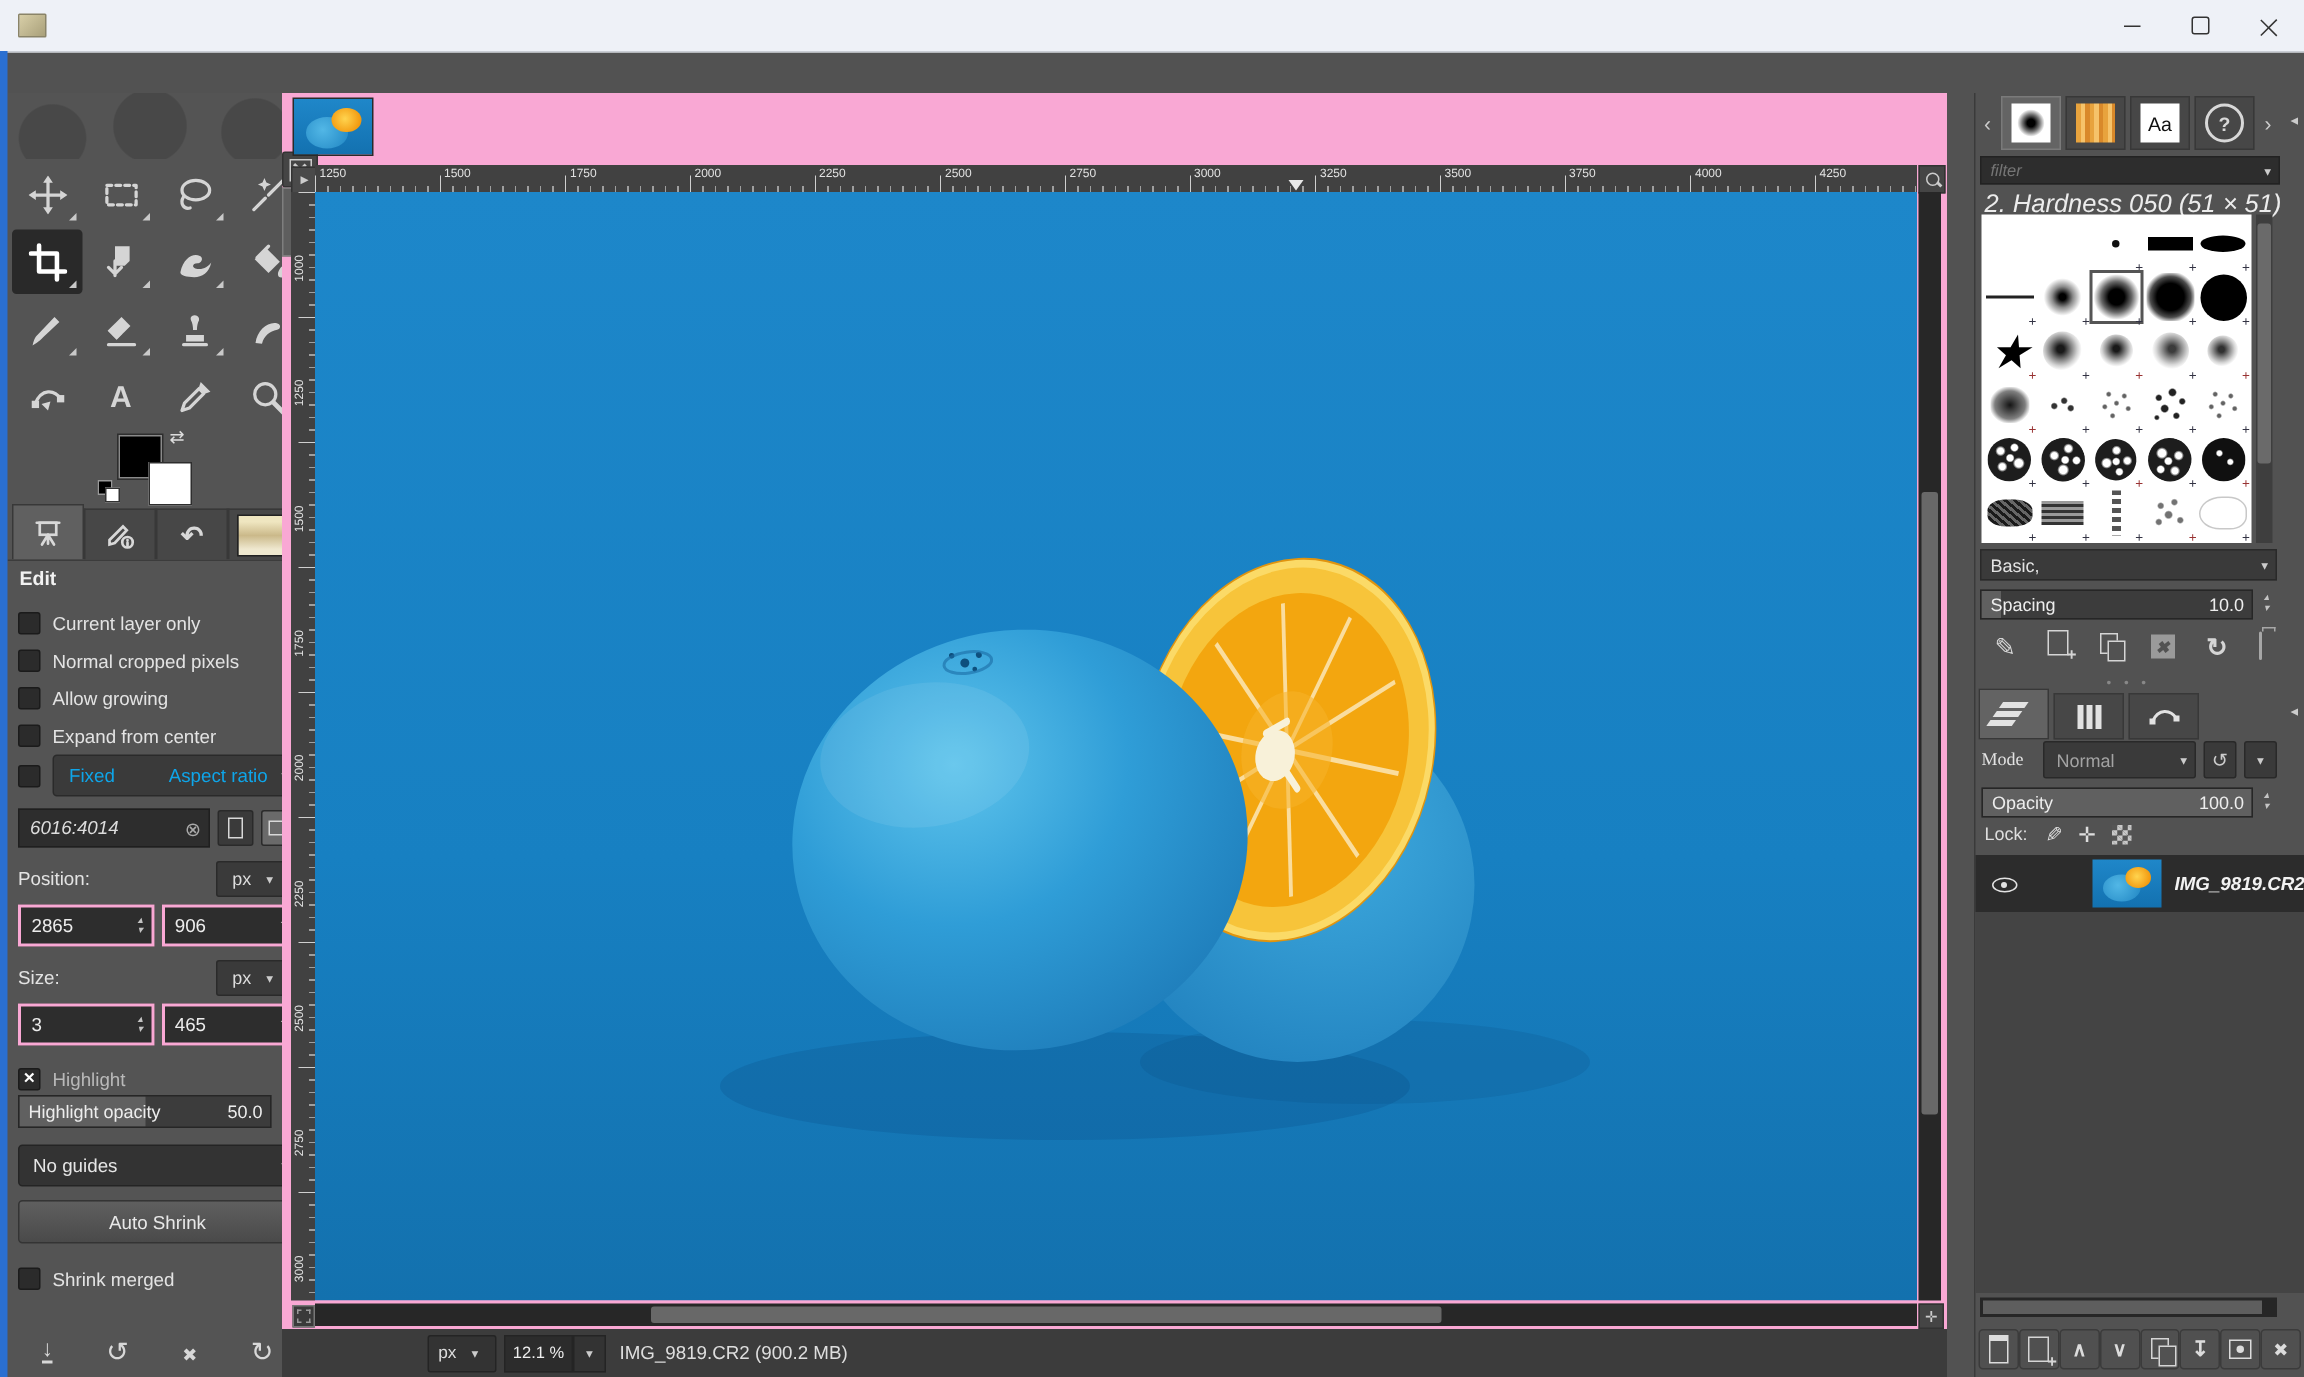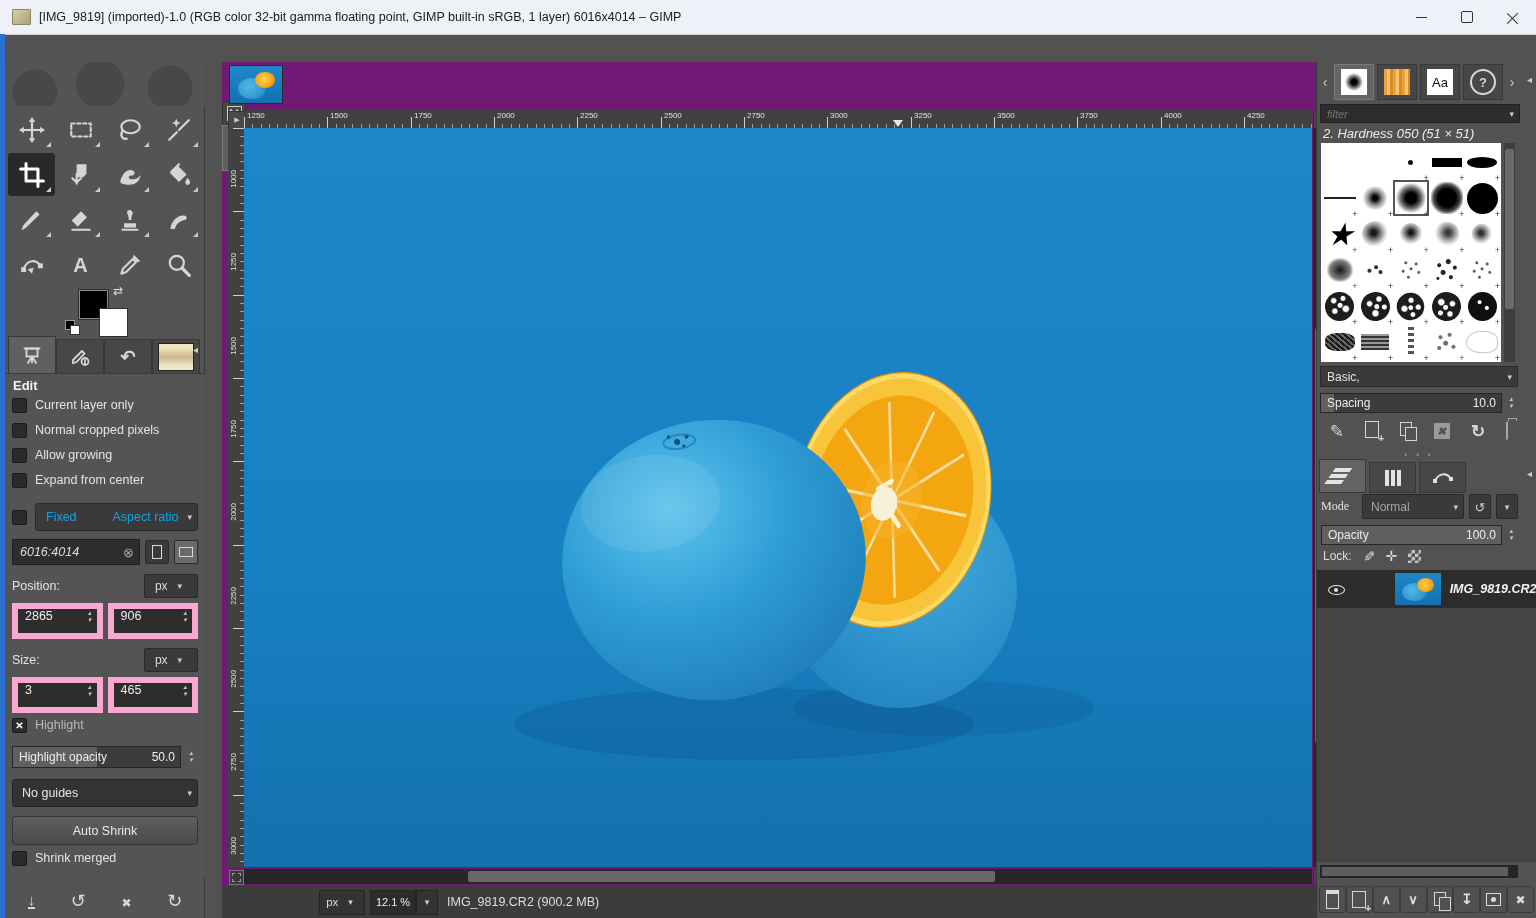--- a/index.html
+++ b/index.html
@@ -66,21 +66,21 @@
   .dtab.active{background:#606060;height:36px;}
   .dtab svg{width:20px;height:20px;stroke:#d8d8d8;fill:none;stroke-width:1.8;stroke-linecap:round;}
   .glyph-undo::before{content:"↶";font-size:18px;color:#d8d8d8;font-weight:bold;}
   .thumb-tab{width:34px;height:26px;background:linear-gradient(180deg,#efe6c0 15%,#cbb98a 50%,#efe8cf 85%);border:1px solid #222;}
   #tb-collapse{position:absolute;right:6px;top:282px;font-size:10px;color:#ccc;}
 
   
   #optwrap{position:absolute;left:0;top:311px;width:200px;bottom:40px;border-top:1px solid #3c3c3c;
            padding:2px 7px 0 7px;box-sizing:border-box;background:#545454;}
   .opt-title{font-weight:bold;color:#f2f2f2;font-size:13px;padding:2px 0 5px 1px;}
-  .cbrow{display:flex;align-items:flex-start;gap:8px;height:25px;color:#e3e3e3;font-size:12.5px;}
+  .cbrow{display:flex;align-items:flex-end;gap:8px;height:25px;color:#e3e3e3;font-size:12.5px;}
   .cb{width:13px;height:13px;background:#2b2b2b;border:1px solid #1b1b1b;border-radius:2px;flex:none;}
   .cb.on{position:relative;}
   .cb.on::before{content:"✕";position:absolute;left:0;top:0;width:13px;height:13px;color:#fff;
                  font-size:10px;line-height:13px;text-align:center;font-weight:bold;}
   .dim{color:#b9b9b9;}
   #fixedrow{display:flex;align-items:center;gap:8px;margin-top:5px;}
   #fixedbtn{flex:1;height:26px;background:#3a3a3a;border:1px solid #2a2a2a;border-radius:3px;
             display:flex;align-items:center;font-size:12.5px;color:#0ea5e9;}
   #fixedbtn .fx{padding-left:10px;flex:1;}
   #fixedbtn .fv{padding-right:4px;}
@@ -92,39 +92,39 @@
   .sqbtn{width:22px;height:22px;background:#3a3a3a;border:1px solid #2a2a2a;border-radius:2px;
          display:flex;align-items:center;justify-content:center;}
   .sqbtn.pressed{background:#6a6a6a;}
   .ico-port{width:8px;height:12px;border:1.5px solid #d8d8d8;}
   .ico-land{width:12px;height:8px;border:1.5px solid #d8d8d8;}
   .lblrow{display:flex;justify-content:space-between;align-items:center;margin-top:9px;}
   .lbl{font-size:12.5px;color:#e3e3e3;}
   .unitbox{width:52px;height:22px;background:#3a3a3a;border:1px solid #2a2a2a;border-radius:2px;
            display:flex;align-items:center;justify-content:center;gap:5px;font-size:12px;color:#ddd;}
   .spinrow{display:flex;gap:5px;margin-top:5px;}
-  .spin{flex:1;display:flex;background:#2d2d2d;border:6px solid #f9a8d4;height:24px;align-items:flex-start;}
+  .spin{flex:1;display:flex;background:#2d2d2d;border:2px solid #f9a8d4;height:24px;align-items:center;}
   .spin .sv{flex:1;padding-left:7px;font-size:12.5px;color:#ececec;}
   .spincol{width:14px;display:flex;flex-direction:column;align-items:center;color:#c4c4c4;font-size:7px;line-height:7px;}
   .slider{position:relative;height:20px;background:#3c3c3c;border:1px solid #262626;display:flex;align-items:center;overflow:hidden;margin-top:3px;flex:1;}
   .slider .fill{position:absolute;left:0;top:0;bottom:0;background:#606060;}
   .slider .slab{position:relative;flex:1;padding-left:6px;font-size:12px;color:#ededed;}
   .slider .sval{position:relative;font-size:12px;color:#ededed;padding-right:5px;}
   .sliderrow{display:flex;align-items:center;gap:3px;}
   .selectrow{height:26px;background:#333;border:1px solid #242424;border-radius:3px;display:flex;align-items:center;margin-top:11px;}
   .selectrow .stext{flex:1;padding-left:9px;font-size:12.5px;color:#e6e6e6;}
   .bigbtn{height:27px;background:linear-gradient(#5f5f5f,#4a4a4a);border:1px solid #343434;border-radius:3px;
           color:#e8e8e8;font-size:12.5px;display:flex;align-items:center;justify-content:center;margin-top:9px;}
   #optfoot{position:absolute;left:5px;bottom:6px;width:190px;display:flex;justify-content:space-around;
            align-items:center;color:#d8d8d8;font-size:18px;}
   #optfoot span{cursor:default;}
   .ico-save{font-size:15px;border-bottom:2px solid #d8d8d8;line-height:14px;}
 
   
-  #canvasarea{position:absolute;left:222px;top:62px;width:1110px;height:856px;background:#701a75;}
+  #canvasarea{position:absolute;left:188px;top:62px;width:1110px;height:856px;background:#f9a8d4;}
   .itab{position:absolute;border:1px solid #2a2a2a;}
   #imgtab1{left:7px;top:3px;width:52px;height:37px;}
   #tabclose{left:63px;top:11px;width:22px;height:22px;background:#454545;border:1px solid #333;border-radius:2px;}
   .ico-boxx{width:13px;height:13px;border:1.5px solid #ccc;position:relative;}
   .ico-boxx::before,.ico-boxx::after{content:"";position:absolute;left:5.5px;top:1px;width:1.5px;height:11px;background:#ccc;}
   .ico-boxx::before{transform:rotate(45deg);}
   .ico-boxx::after{transform:rotate(-45deg);}
   #imgtab2{left:94px;top:0;width:60px;height:44px;background:#5e5e5e;border:1px solid #7e7e7e;
            display:flex;align-items:center;justify-content:center;}
   #imgtab2 .mini-thumb{width:50px;height:36px;}
@@ -201,21 +201,21 @@
   .font-sw::before{content:"Aa";}
   .help-sw{width:22px;height:22px;border:2.5px solid #d8d8d8;border-radius:50%;color:#d8d8d8;
            display:flex;align-items:center;justify-content:center;font-weight:bold;font-size:13px;}
   .help-sw::before{content:"?";}
   #p-collapse{position:absolute;right:4px;top:12px;font-size:10px;color:#ccc;}
 
   #filterrow{position:absolute;left:3px;top:42px;width:198px;height:17px;background:#2d2d2d;border:1px solid #222;
              display:flex;align-items:center;}
   #filterrow input{flex:1;background:transparent;border:none;outline:none;font-style:italic;font-size:11px;
                    color:#9a9a9a;padding:0 6px;font-family:"Liberation Sans",sans-serif;}
-  #brushinfo{position:absolute;left:6px;top:64px;font-size:13px;font-style:italic;color:#ececec;}
+  #brushinfo{position:absolute;left:6px;top:64px;font-size:17px;font-style:italic;color:#ececec;}
 
   #bgrid{position:absolute;left:4px;top:81px;width:180px;height:219px;background:#fff;
          display:grid;grid-template-columns:repeat(5,1fr);grid-auto-rows:36px;padding:1px;box-sizing:border-box;overflow:hidden;}
   .bc{position:relative;display:flex;align-items:center;justify-content:center;}
   .bc.m::after{content:"+";position:absolute;right:0;bottom:-3px;font-size:9px;color:#334;}
   .bc.mr::after{content:"+";position:absolute;right:0;bottom:-3px;font-size:9px;color:#933;}
   .bc.sel{outline:2px solid #555;outline-offset:-2px;}
   .b-dot{width:5px;height:5px;background:#111;border-radius:50%;}
   .b-bar{width:30px;height:9px;background:#000;}
   .b-ell{width:30px;height:11px;background:#000;border-radius:50%;}
@@ -348,21 +348,20 @@
   .up::before{content:"▴";}
   .dn::before{content:"▾";}
 </style>
 </head>
 <body>
 
 <div id="win">
 
   <div id="titlebar">
     <div class="doc-ico"></div>
-    <div id="title-text">[IMG_9819] (imported)-1.0 (RGB color 32-bit gamma floating point, GIMP built-in sRGB, 1 layer) 6016x4014 – GIMP</div>
     <div id="win-controls">
       <div class="wbtn">
           <div class="ico-min"></div>
         </div>
       <div class="wbtn">
           <div class="ico-max"></div>
         </div>
       <div class="wbtn">
           <div class="ico-close"></div>
         </div>

